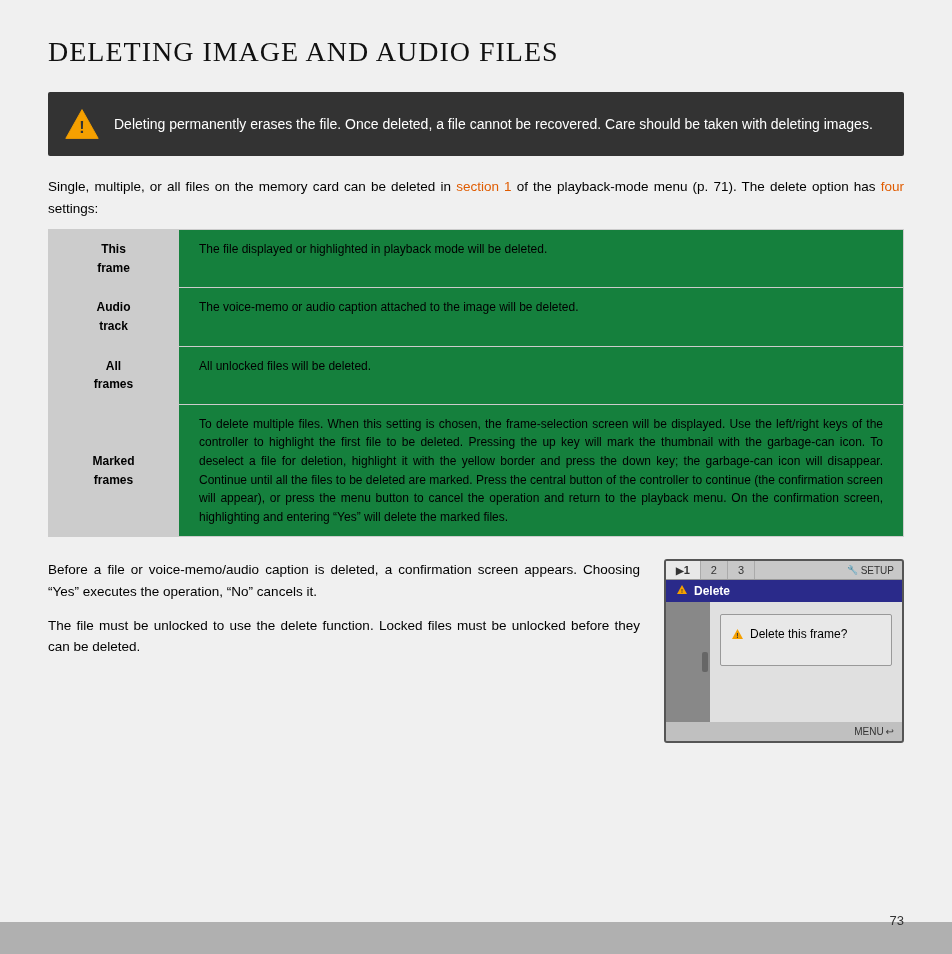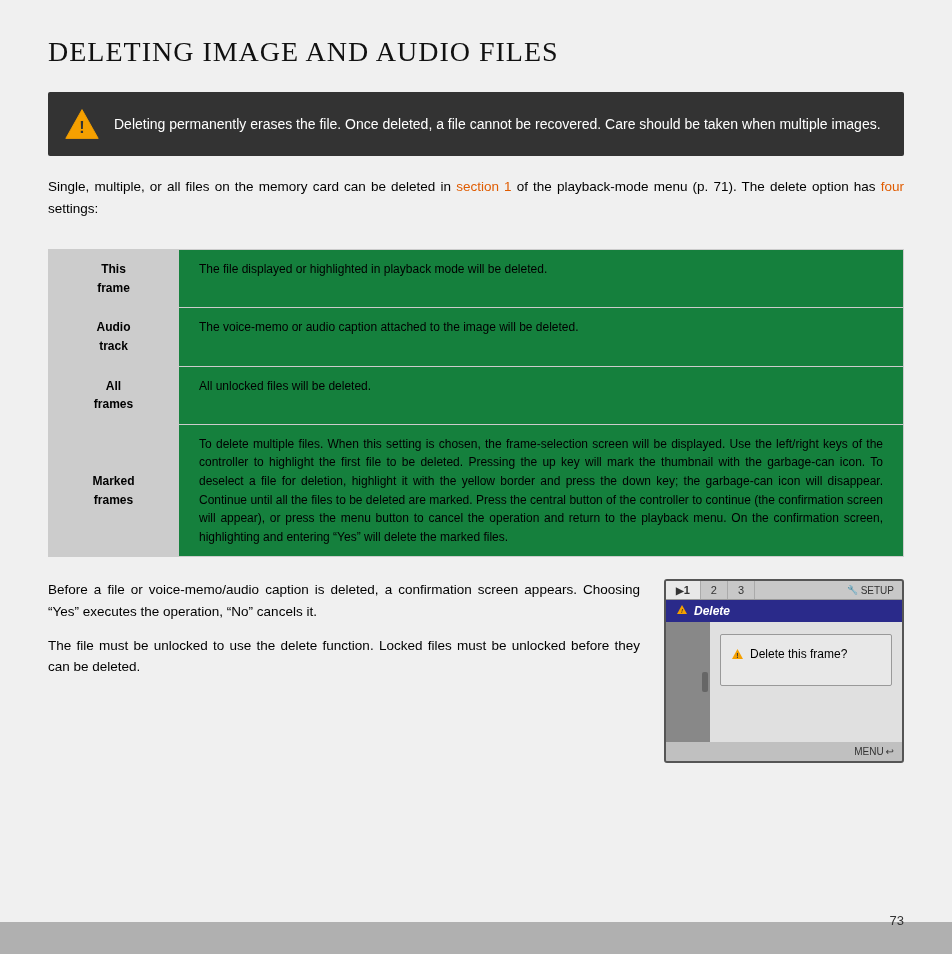--- a/index.html
+++ b/index.html
@@ -43,21 +43,21 @@
       margin-right: 14px;
     }
     .warning-text {
       font-size: 14px;
       line-height: 1.5;
     }
     .intro-text {
       font-size: 13.5px;
       line-height: 1.6;
       text-align: justify;
-      margin-bottom: 30px;
+      margin-bottom: 10px;
     }
     .intro-text .highlight {
       color: #e05c00;
     }
     .data-table {
       width: 100%;
       border-collapse: collapse;
       margin-bottom: 22px;
     }
     .data-table td {
@@ -128,21 +128,20 @@
       gap: 2px;
     }
     .camera-delete-bar {
       background: #2a2a8a;
       color: #fff;
       padding: 4px 10px;
       font-size: 12px;
       font-weight: bold;
       display: flex;
       gap: 6px;
-      font-style: italic;
     }
     .camera-body {
       background: #e0e0e0;
       padding: 12px 10px;
       min-height: 120px;
     }
     .camera-dialog {
       background: #e8e8e8;
       border: 1px solid #999;
       border-radius: 2px;
@@ -202,21 +201,21 @@
 
 <div class="page">
 
   <h1 class="page-title">DELETING IMAGE AND AUDIO FILES</h1>
 
   <div class="warning-box">
     <svg class="warning-icon" viewBox="0 0 40 40">
       <polygon points="20,4 38,36 2,36" fill="#f5a000" stroke="#f5a000" stroke-linejoin="round"></polygon>
       <text x="20" y="30" text-anchor="middle" font-size="18" font-weight="bold" fill="#333">!</text>
     </svg>
-    <span class="warning-text">Deleting permanently erases the file. Once deleted, a file cannot be recovered. Care should be taken when multiple images.</span>
+    <span class="warning-text">Deleting permanently erases the file. Once deleted, a file cannot be recovered. Care should be taken with deleting images.</span>
   </div>
 
   <p class="intro-text">
     <span>Single, multiple, or all files on the memory card can be deleted in</span>
     <span class="highlight">section 1</span>
     <span>of the playback-mode menu (p. 71). The delete option has</span>
     <span class="highlight">four</span>
     <span>settings:</span>
   </p>
 

